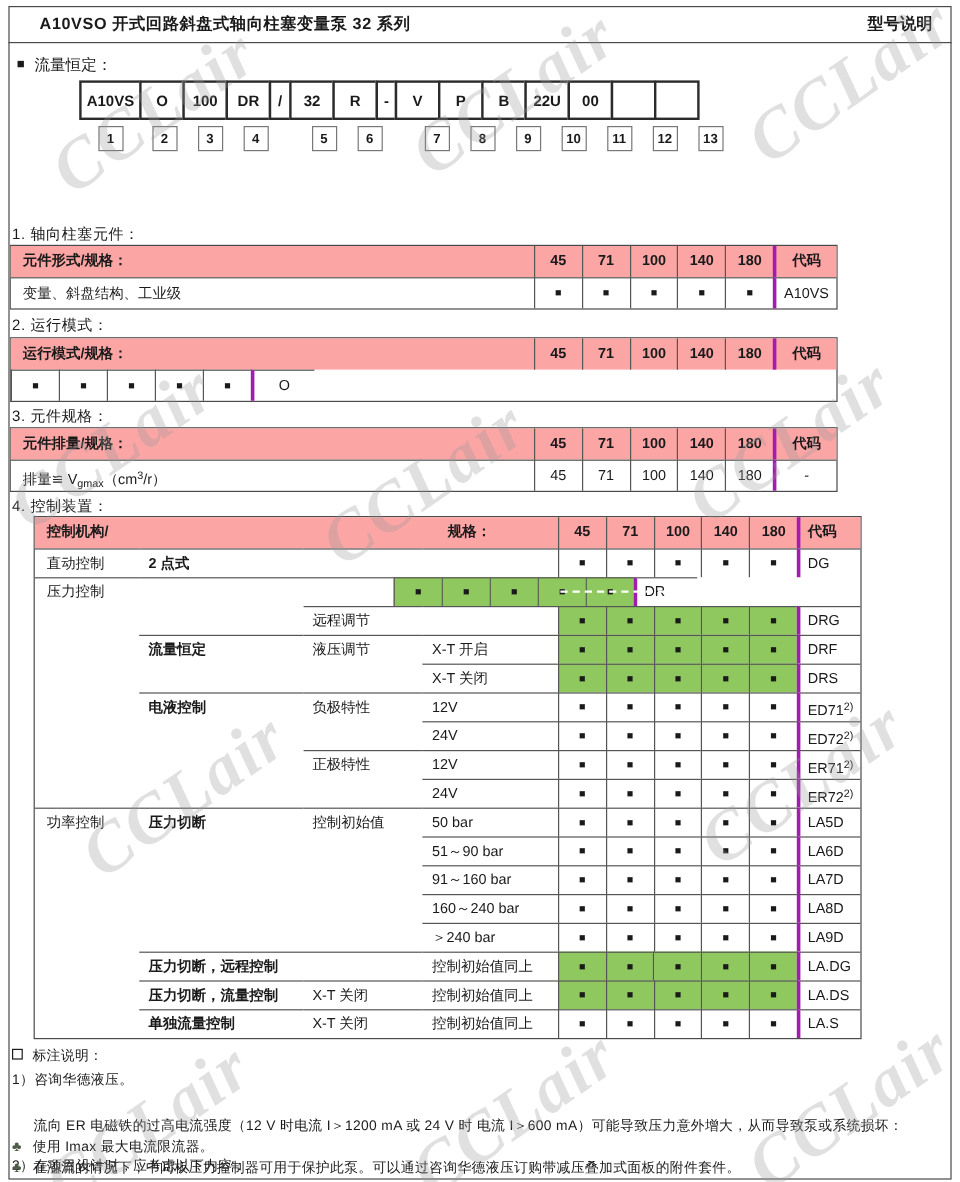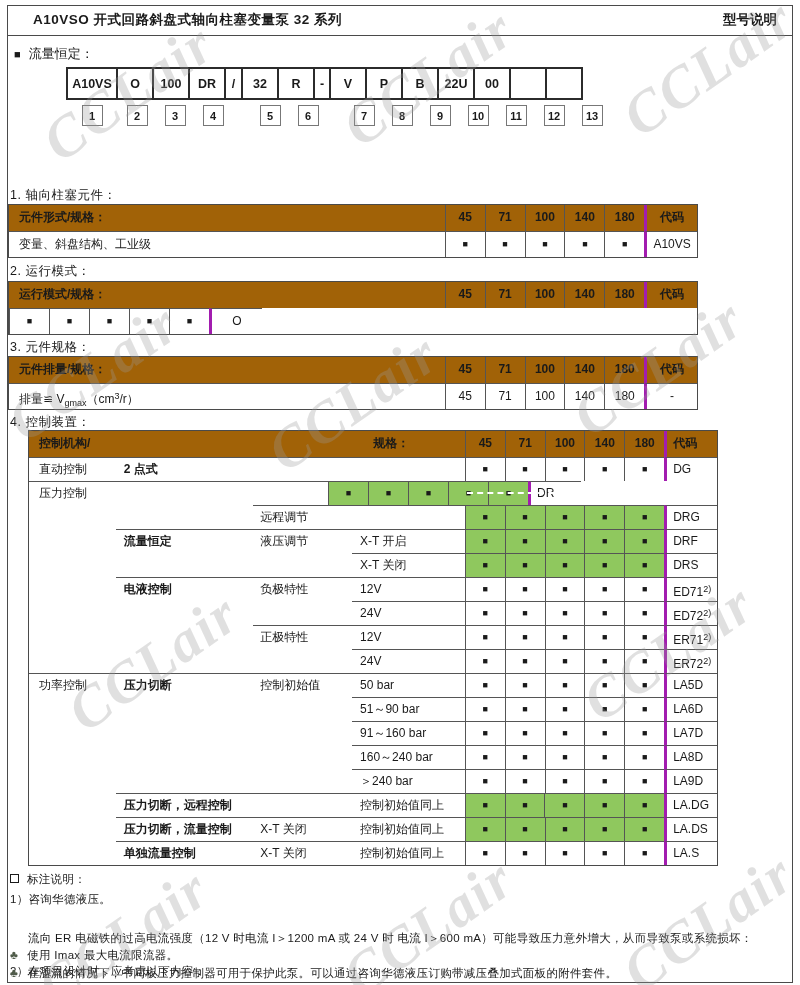--- a/index.html
+++ b/index.html
@@ -37,21 +37,21 @@
   .w52{width:52px;} .w38{width:38px;} .w19{width:19px;} .w18{width:18px;}
   .numstrip { position:absolute; left:66px; top:105px; display:flex; }
   .numcell { display:flex; align-items:flex-start; justify-content:center; }
   .numbox { width:21px; height:21px; border:1.5px solid #777; display:flex; align-items:center; justify-content:center;
             font-size:11px; font-weight:bold; background:#fff; }
 
   
   .secheading { position:absolute; left:10px; font-size:12.5px; letter-spacing:.5px; }
   .tbl { position:absolute; left:8px; width:690px; border:1px solid #4a4a4a; background:#fff; z-index:1; }
   .trow { display:flex; position:relative; }
-  .thead { background:#a16207; }
+  .thead { background:#fca5a5; }
   .thead .cell { font-weight:bold; }
   .cell { height:26px; line-height:25px; font-size:12px; overflow:hidden; white-space:nowrap; }
   .t4 .cell { height:24px; line-height:23px; }
   .lbl { width:437px; padding-left:10px; }
   .spec { width:40px; border-left:1px solid #555; text-align:center; }
   .codecol { width:53px; border-left:3px solid #a21caf; text-align:center; }
   .codecol.leftal { text-align:left; padding-left:6px; }
   .rowline { border-top:1px solid #555; }
   .mark { font-size:9px; vertical-align:1px; }
   sub.sm { font-size:9px; vertical-align:-3px; }

